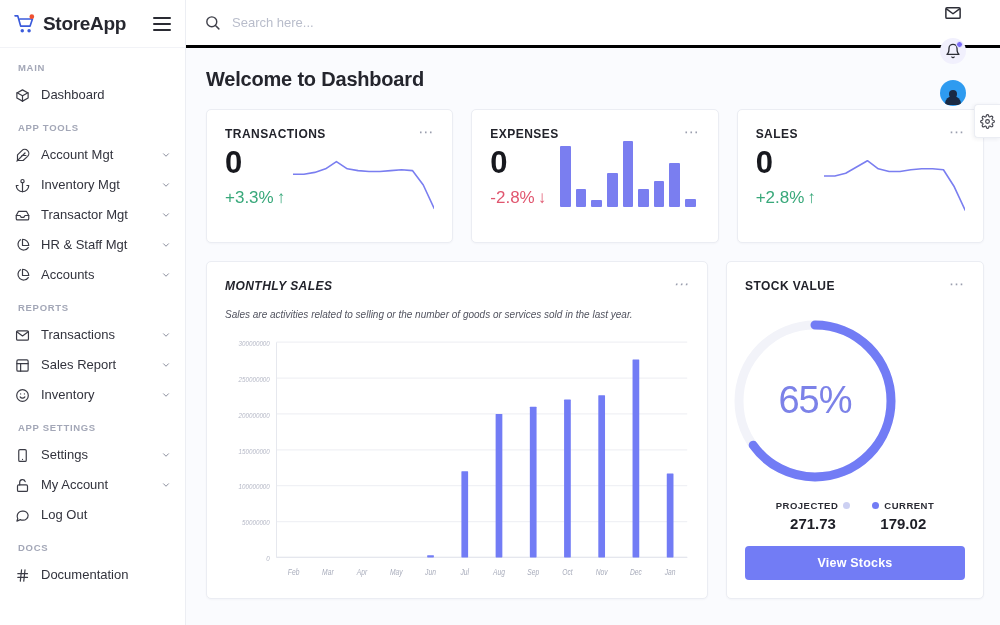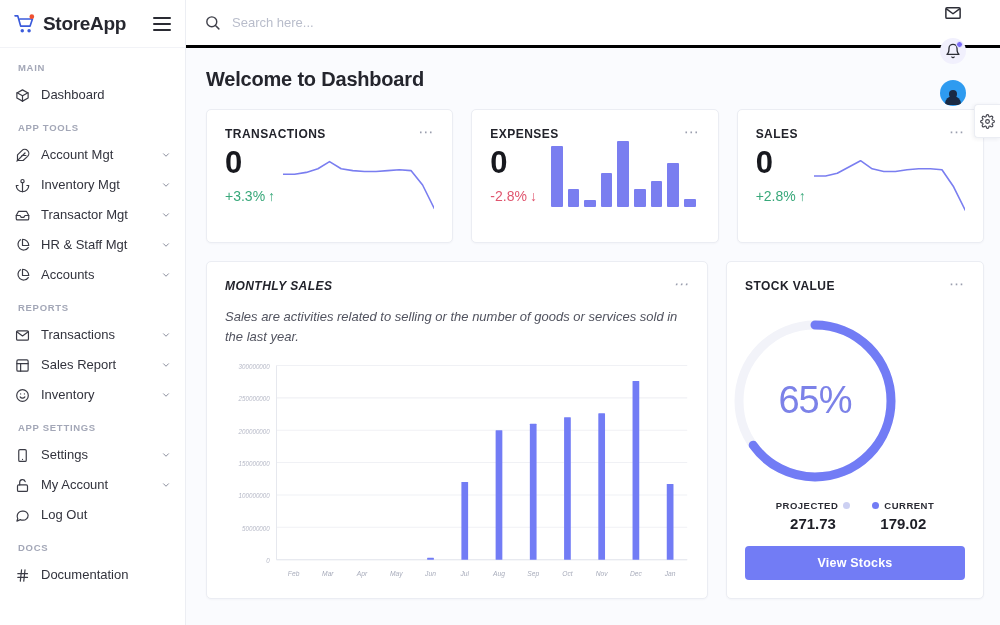--- a/index.html
+++ b/index.html
@@ -125,32 +125,32 @@
     font-size: 12px; font-weight: 700; color: #22232b;
     letter-spacing: 0.45px; text-transform: uppercase;
   }
   .dots { color: #9a9eae; font-size: 15px; line-height: 10px; cursor: pointer; letter-spacing: 1px; }
 
   
   .stat-card { flex: 1; height: 134px; display: flex; flex-direction: column; }
   .stat-body { display: flex; align-items: flex-start; padding: 0 18px; flex: 1; }
   .stat-left { padding-top: 6px; }
   .stat-value { font-size: 31px; font-weight: 700; color: #17181e; line-height: 1.05; }
-  .stat-delta { font-size: 14px; margin-top: 8px; display: flex; align-items: center; gap: 3px; }
+  .stat-delta { font-size: 17px; margin-top: 8px; display: flex; align-items: center; gap: 3px; }
   .stat-delta.up { color: #38a87a; }
   .stat-delta.down { color: #e0566f; }
   .spark { flex: 1; padding: 8px 0 0 8px; }
   .spark svg { width: 100%; height: 72px; display: block; }
   .minibars { flex: 1; display: flex; align-items: flex-end; gap: 5px; height: 72px; padding: 0 4px 6px 14px; }
   .minibar { flex: 1; background: #7a7ef0; border-radius: 1px; }
 
   
   .sales-card { flex: 1 1 auto; width: 516px; height: 338px; display: flex; flex-direction: column; font-style: italic; }
   .sales-desc {
-    font-size: 13px; color: #51535f; line-height: 1.55;
+    font-size: 10px; color: #51535f; line-height: 1.55;
     padding: 14px 18px 0 18px;
   }
   .chart-area { flex: 1; padding: 12px 14px 10px 10px; position: relative; }
   .chart-area svg { width: 100%; height: 100%; display: block; }
 
   
   .stock-card { width: 258px; flex: 0 0 258px; height: 338px; display: flex; flex-direction: column; }
   .donut-wrap { display: flex; align-items: center; justify-content: flex-start; padding: 12px 0 0 0; flex: 1; }
   .donut { position: relative; width: 176px; height: 176px; }
   .donut svg { width: 176px; height: 176px; display: block; transform: rotate(-90deg); }

